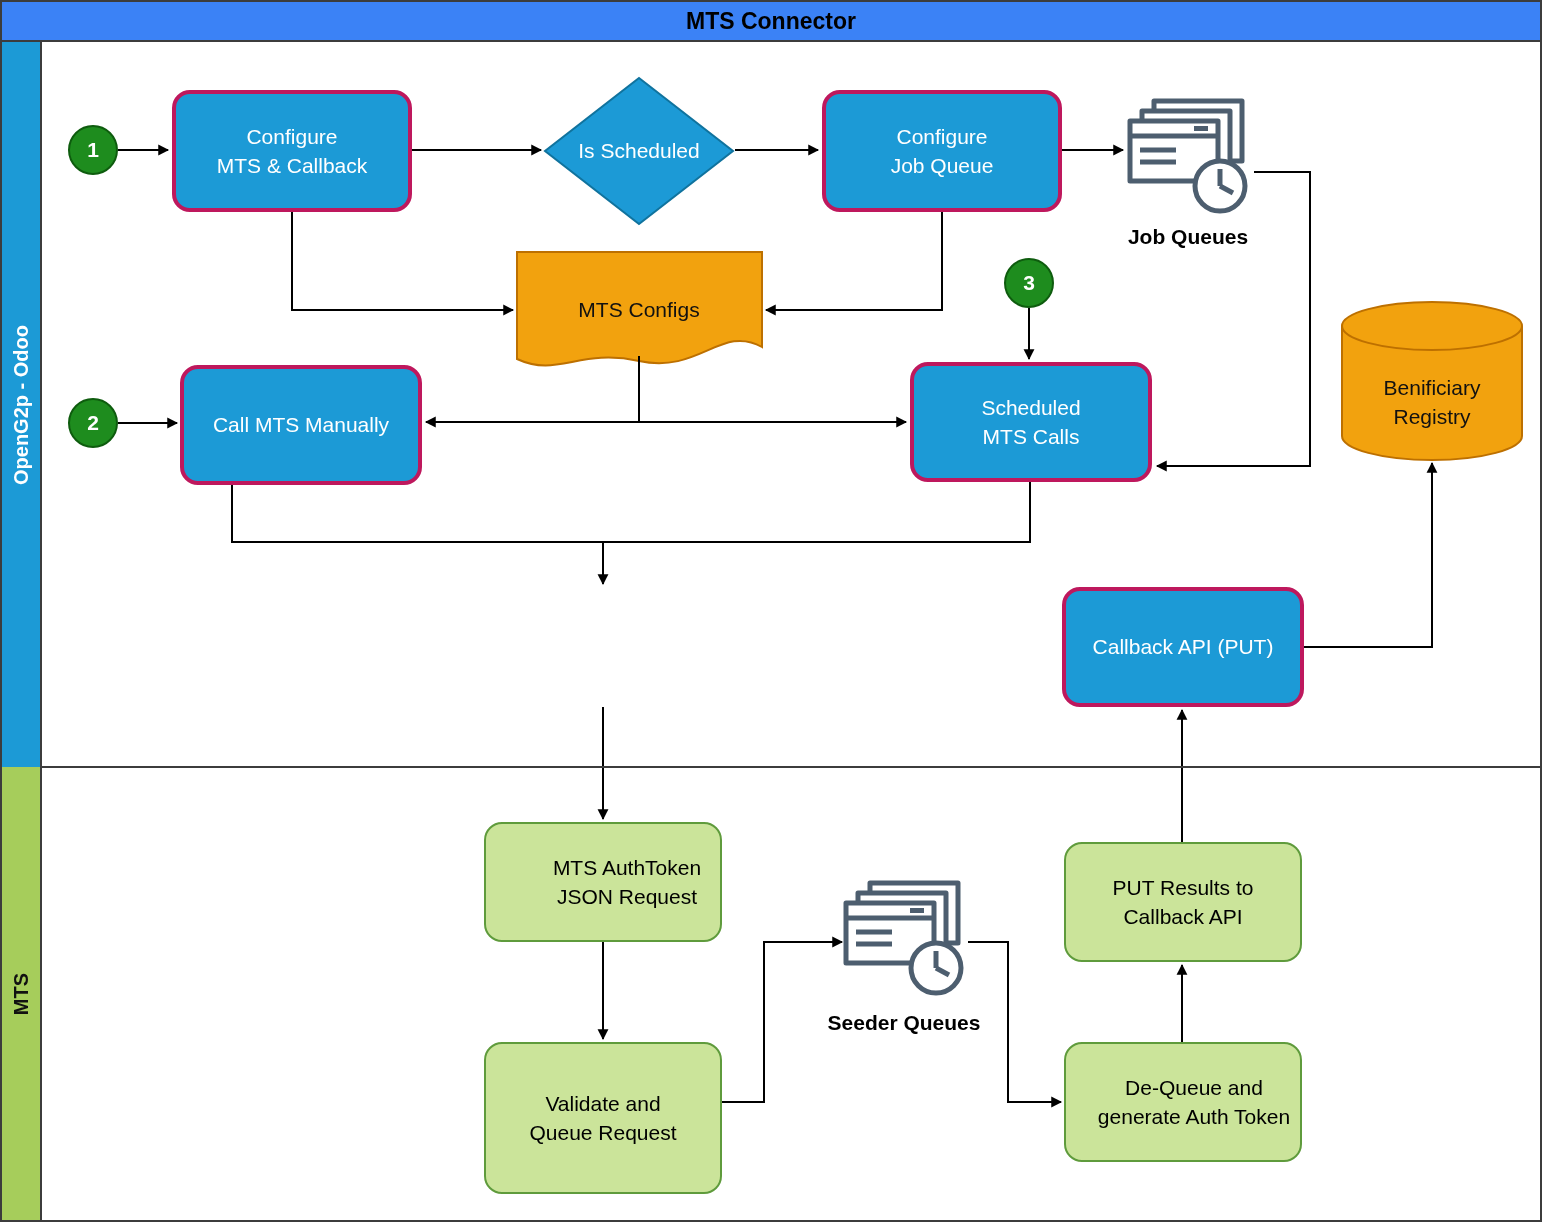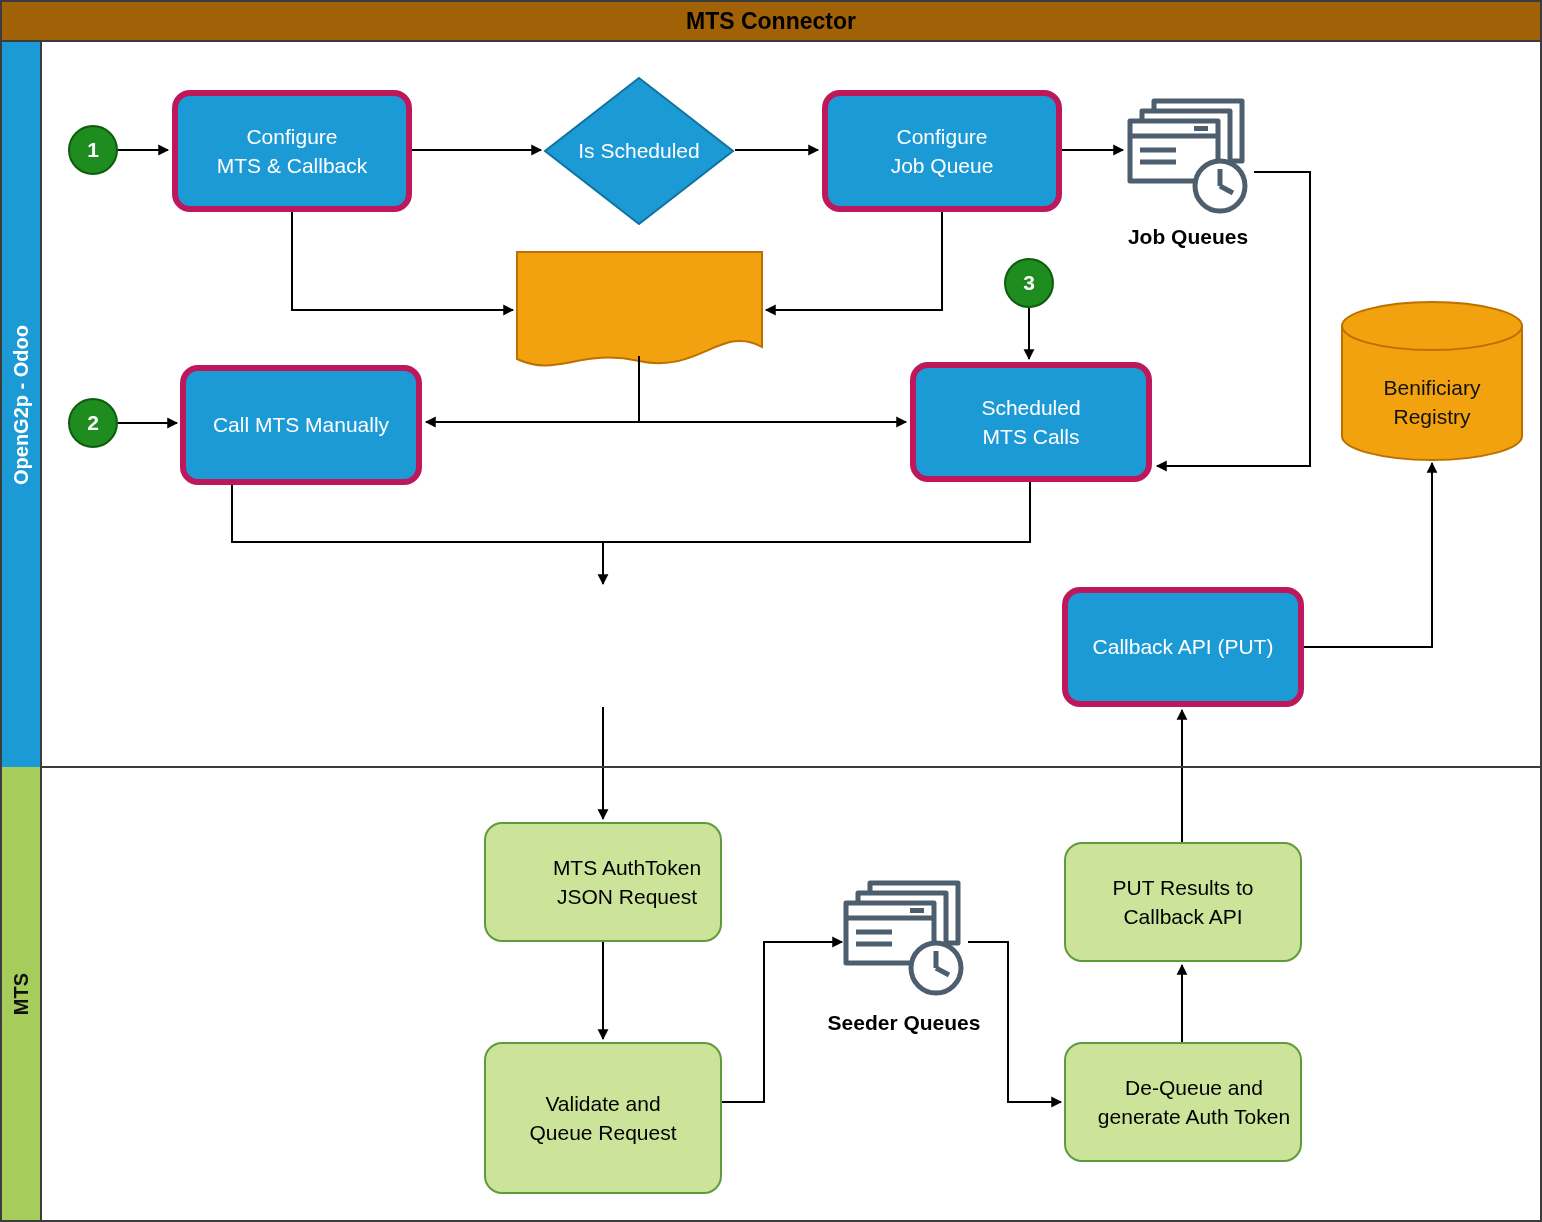--- a/index.html
+++ b/index.html
@@ -1,29 +1,29 @@
 <!DOCTYPE html>
 <html><head>
 <meta charset="utf-8">
 <style>
   * { margin:0; padding:0; box-sizing:border-box; }
   html,body { background:#ffffff; font-family:"Liberation Sans", sans-serif; }
   .canvas { position:relative; width:1542px; height:1222px; background:#ffffff; border:2px solid #3c3c3c; overflow:hidden; }
-  .titlebar { position:absolute; top:0; left:0; width:100%; height:40px; background:#a16207; border-bottom:2px solid #3c3c3c; display:flex; align-items:center; justify-content:center; z-index:6; }
+  .titlebar { position:absolute; top:0; left:0; width:100%; height:40px; background:#3b82f6; border-bottom:2px solid #3c3c3c; display:flex; align-items:center; justify-content:center; z-index:6; }
   .titlebar span { font-size:23px; font-weight:bold; color:#000; }
   .lane { position:absolute; left:0; width:40px; display:flex; align-items:center; justify-content:center; border-right:2px solid #3c3c3c; z-index:5; }
   .lane-odoo { top:40px; height:725px; background:#1c9ad6; }
   .lane-mts  { top:765px; height:455px; background:#a6cd5b; }
   .lane-label { writing-mode:vertical-rl; transform:rotate(180deg); font-weight:bold; font-size:20px; }
   .lane-odoo .lane-label { color:#ffffff; }
   .lane-mts  .lane-label { color:#111111; }
   .lane-divider { position:absolute; left:0; top:764px; width:1542px; height:2px; background:#3c3c3c; z-index:3; }
   .wires { position:absolute; top:0; left:0; z-index:1; }
   .node { position:absolute; display:flex; align-items:center; justify-content:center; text-align:center; white-space:pre-line; line-height:1.4; z-index:2; }
-  .box-blue  { background:#1c9ad6; border:6px solid #be185d; border-radius:18px; color:#ffffff; font-size:21px; }
+  .box-blue  { background:#1c9ad6; border:4px solid #be185d; border-radius:18px; color:#ffffff; font-size:21px; }
   .box-green { background:#cbe49a; border:2px solid #5f9b3c; border-radius:18px; color:#000000; font-size:21px; }
   .shape-label-white { color:#ffffff; font-size:21px; }
   .shape-label-dark  { color:#111111; font-size:21px; }
   .circle { border-radius:50%; background:#1e8c1e; border:2px solid #0e5c0e; color:#ffffff; font-weight:bold; font-size:21px; }
   .caption { font-weight:bold; font-size:21px; color:#000000; }
 </style>
 </head>
 <body>
 
 <div class="canvas">
@@ -100,20 +100,21 @@
   <div class="node box-blue" style="left:170px; top:88px; width:240px; height:122px;">Configure
 MTS &amp; Callback</div>
 
   <div class="node shape-label-white" style="left:541px; top:114px; width:192px; height:70px;">Is Scheduled</div>
 
   <div class="node box-blue" style="left:820px; top:88px; width:240px; height:122px;">Configure
 Job Queue</div>
 
   <div class="node caption" style="left:1096px; top:220px; width:180px; height:30px;">Job Queues</div>
 
+  <div class="node shape-label-dark" style="left:527px; top:278px; width:220px; height:60px;">MTS Configs</div>
 
   <div class="node box-blue" style="left:908px; top:360px; width:242px; height:120px;">Scheduled
 MTS Calls</div>
 
   <div class="node box-blue" style="left:178px; top:363px; width:242px; height:120px;">Call MTS Manually</div>
 
 
   <div class="node box-blue" style="left:1060px; top:585px; width:242px; height:120px;">Callback API (PUT)</div>
 
   <div class="node shape-label-dark" style="left:1340px; top:368px; width:180px; height:64px;">Benificiary

